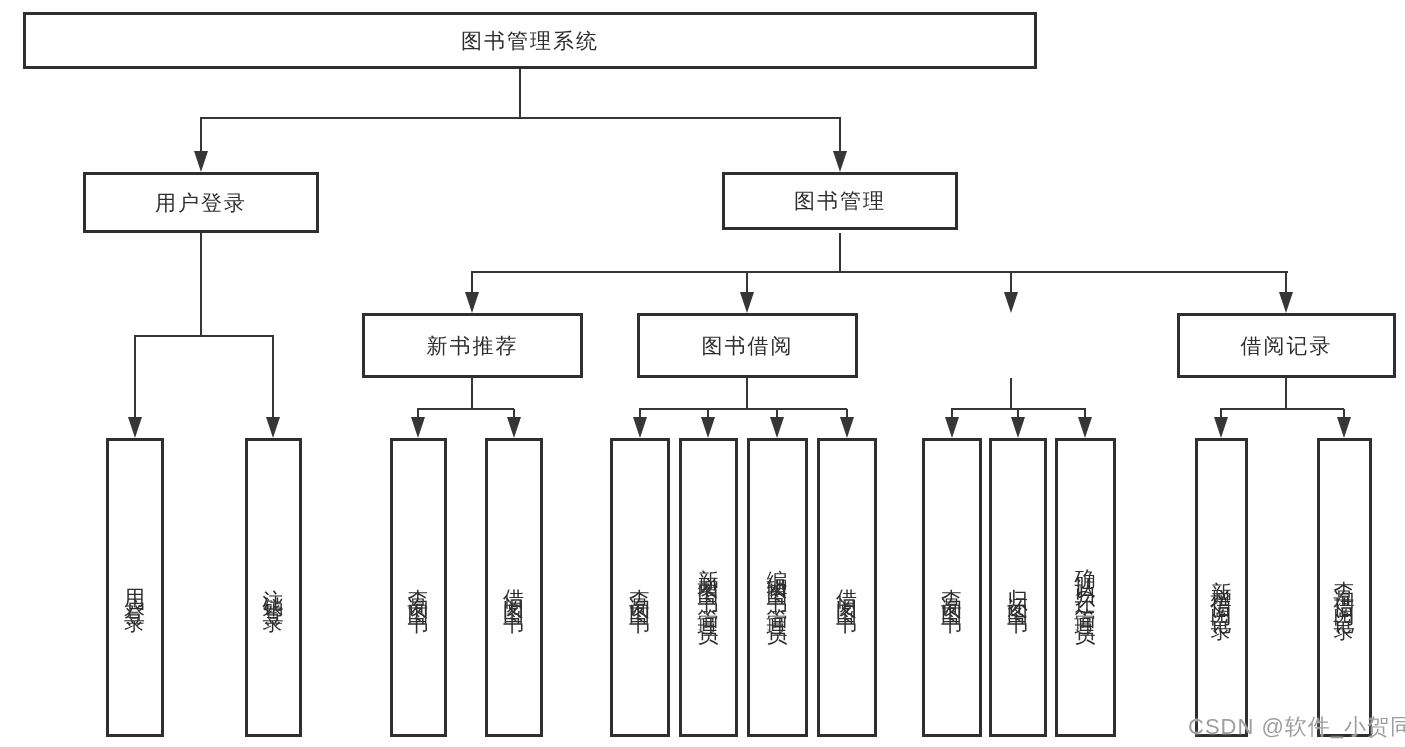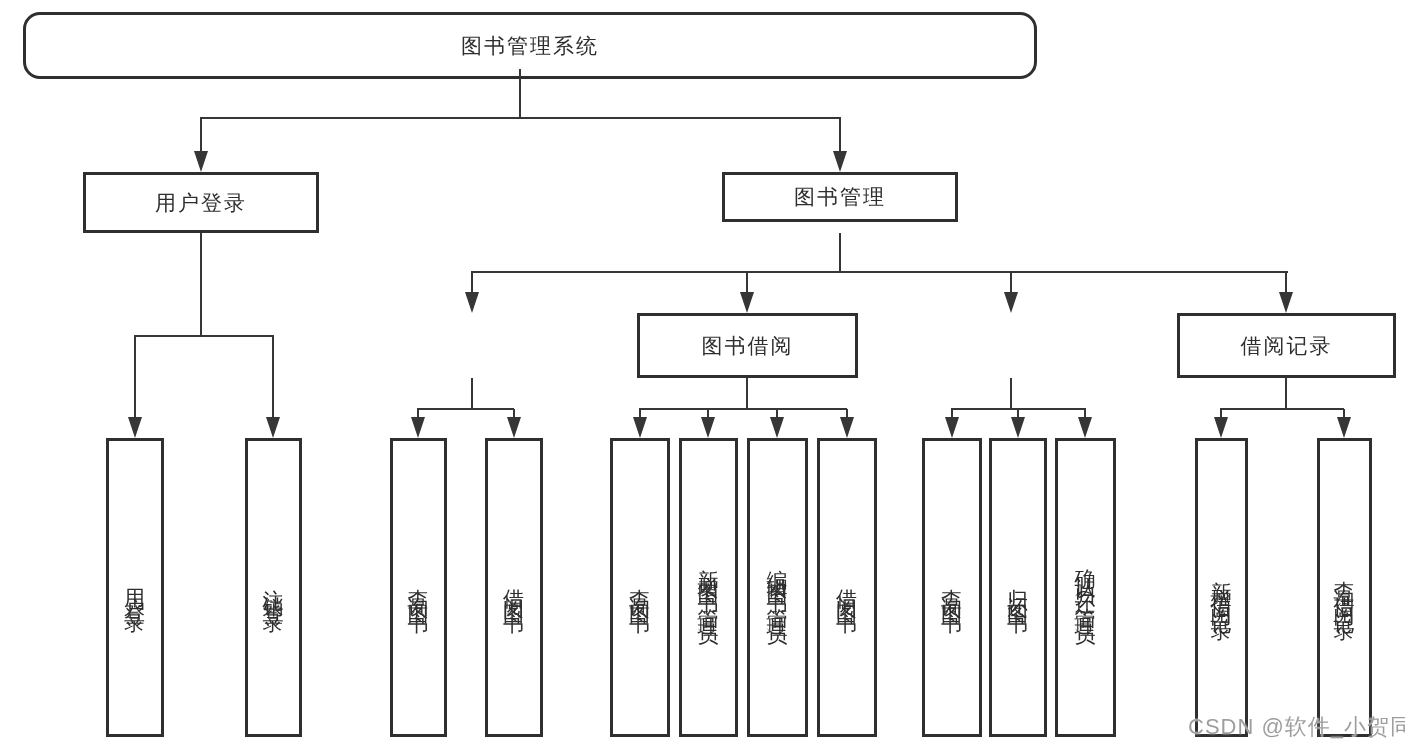--- a/index.html
+++ b/index.html
@@ -52,35 +52,35 @@
     letter-spacing: 1px;
     white-space: nowrap;
     text-shadow: 0 0 2px #ffffff;
   }
 </style>
 </head>
 <body>
 
 <div class="stage">
 
-  <div class="box" style="left:23px; top:12px; width:1014px; height:67px;border-radius:17px;">
+  <div class="box" style="left:23px; top:12px; width:1014px; height:57px;">
     <span>图书管理系统</span>
   </div>
 
   <div class="vl" style="left:519px; top:69px; height:50px;"></div>
   <div class="hl" style="left:200px; top:117px; width:641px;"></div>
   <div class="vl" style="left:200px; top:118px; height:35px;"></div>
   <div class="ah" style="left:194px; top:151px;"></div>
   <div class="vl" style="left:839px; top:118px; height:35px;"></div>
   <div class="ah" style="left:833px; top:151px;"></div>
 
   <div class="box" style="left:83px; top:172px; width:236px; height:61px;">
     <span>用户登录</span>
   </div>
-  <div class="box" style="left:722px; top:172px; width:236px; height:50px;">
+  <div class="box" style="left:722px; top:172px; width:236px; height:58px;">
     <span>图书管理</span>
   </div>
 
   <div class="vl" style="left:200px; top:233px; height:104px;"></div>
   <div class="hl" style="left:134px; top:335px; width:140px;"></div>
   <div class="vl" style="left:134px; top:336px; height:83px;"></div>
   <div class="ah" style="left:128px; top:417px;"></div>
   <div class="vl" style="left:272px; top:336px; height:83px;"></div>
   <div class="ah" style="left:266px; top:417px;"></div>
 
@@ -88,20 +88,23 @@
   <div class="hl" style="left:471px; top:271px; width:817px;"></div>
   <div class="vl" style="left:471px; top:272px; height:22px;"></div>
   <div class="ah" style="left:465px; top:292px;"></div>
   <div class="vl" style="left:746px; top:272px; height:22px;"></div>
   <div class="ah" style="left:740px; top:292px;"></div>
   <div class="vl" style="left:1010px; top:272px; height:22px;"></div>
   <div class="ah" style="left:1004px; top:292px;"></div>
   <div class="vl" style="left:1285px; top:272px; height:22px;"></div>
   <div class="ah" style="left:1279px; top:292px;"></div>
 
+  <div class="box" style="left:362px; top:313px; width:221px; height:65px;">
+    <span>新书推荐</span>
+  </div>
   <div class="box" style="left:637px; top:313px; width:221px; height:65px;font-family:Liberation Serif, serif;">
     <span>图书借阅</span>
   </div>
   <div class="box" style="left:1177px; top:313px; width:219px; height:65px;">
     <span>借阅记录</span>
   </div>
 
   <div class="vl" style="left:471px; top:378px; height:32px;"></div>
   <div class="hl" style="left:417px; top:408px; width:97px;"></div>
   <div class="vl" style="left:417px; top:409px; height:10px;"></div>

